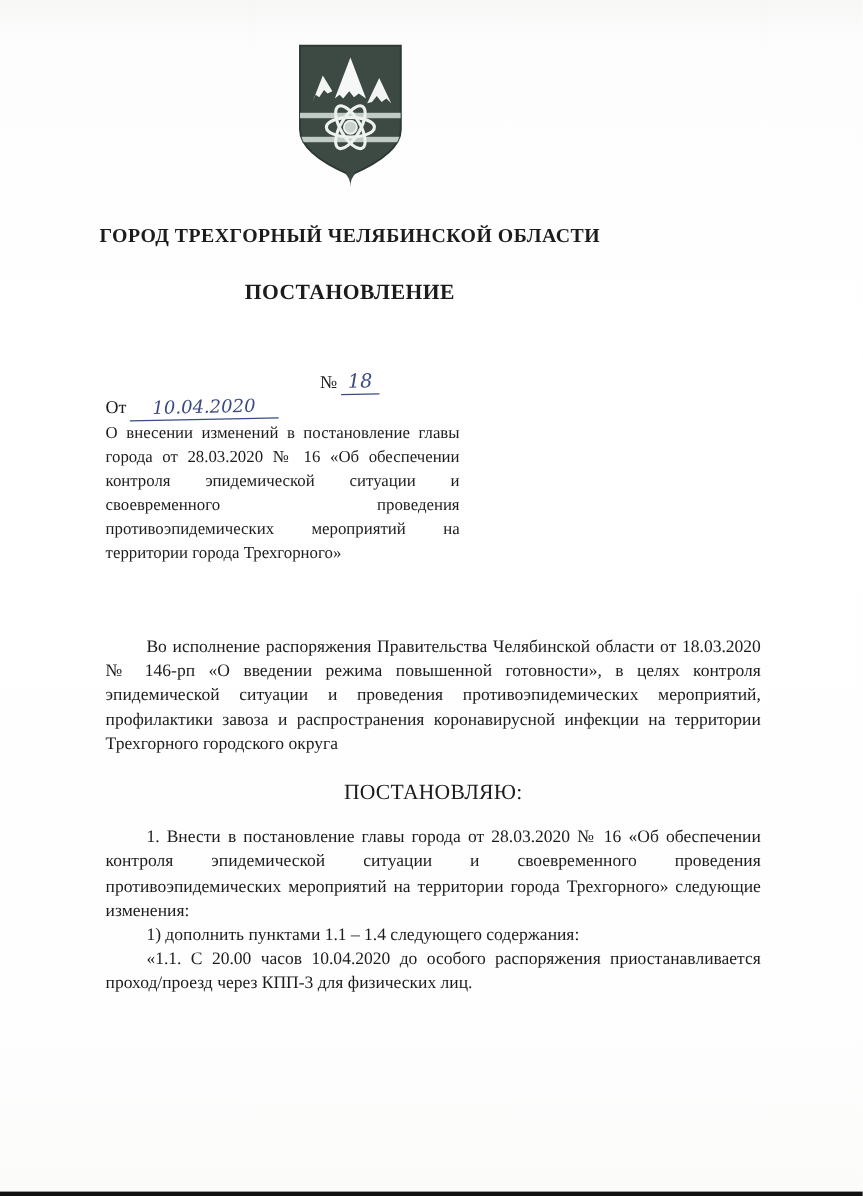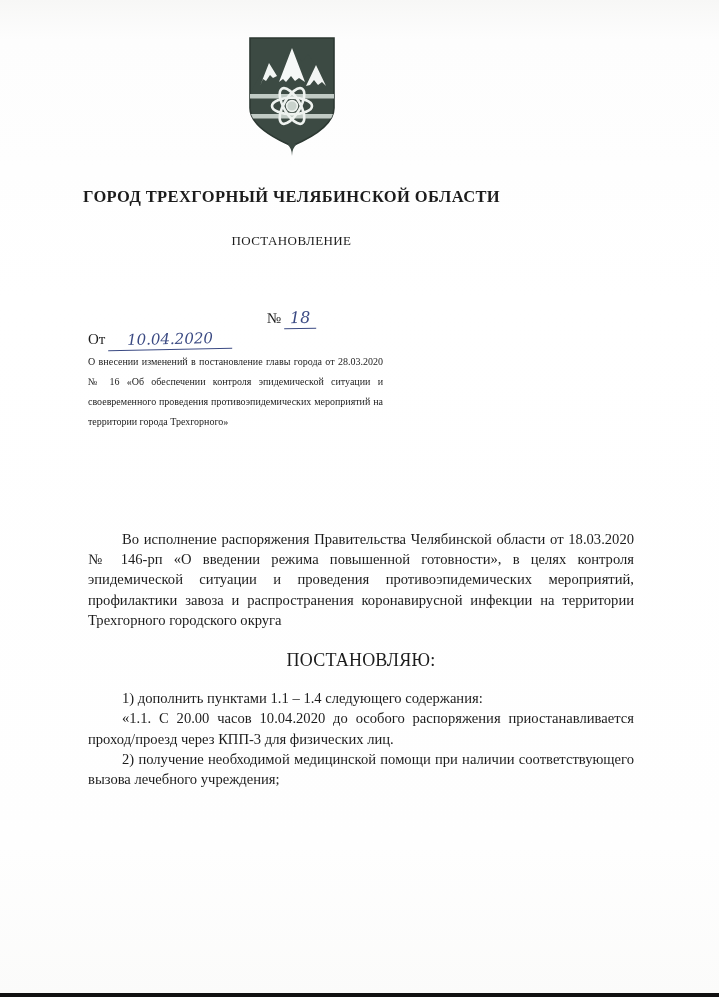--- a/index.html
+++ b/index.html
@@ -71,22 +71,22 @@
     line-height: 1.1;
   }
   .h-sub {
     font-size: 16.5px;
     font-weight: bold;
     letter-spacing: 0.4px;
     margin: 0 0 26px 0;
     line-height: 1.1;
   }
   .h-doc {
-    font-size: 13px;
-    font-weight: normal;
+    font-size: 18px;
+    font-weight: bold;
     letter-spacing: 0.4px;
     margin: 0;
     line-height: 1.1;
   }
 
   
   .num-line {
     position: absolute;
     top: 308px;
     left: 0;
@@ -120,21 +120,21 @@
     min-width: 112px;
     text-align: center;
   }
 
   
   .subject-block {
     position: absolute;
     left: 88px;
     top: 352px;
     width: 295px;
-    font-size: 10px;
+    font-size: 14px;
     line-height: 20px;
     text-align: justify;
     text-align-last: left;
     -moz-text-align-last: left;
     hyphens: none;
   }
   .subject-block p { margin: 0; }
 
   
   .body-block {
@@ -218,20 +218,20 @@
 
   <div class="subject-block">
     <p>О внесении изменений в постановление главы города от 28.03.2020 № 16 «Об обеспечении контроля эпидемической ситуации и своевременного проведения противоэпидемических мероприятий на территории города Трехгорного»</p>
   </div>
 
   <div class="body-block">
     <p class="p-indent">Во исполнение распоряжения Правительства Челябинской области от 18.03.2020 № 146-рп «О введении режима повышенной готовности», в целях контроля эпидемической ситуации и проведения противоэпидемических мероприятий, профилактики завоза и распространения коронавирусной инфекции на территории Трехгорного городского округа</p>
 
     <p class="center-cmd">ПОСТАНОВЛЯЮ:</p>
 
+    <p class="p-indent gap-top">1. Внести в постановление главы города от 28.03.2020 № 16 «Об обеспечении контроля эпидемической ситуации и своевременного проведения противоэпидемических мероприятий на территории города Трехгорного» следующие изменения:</p>
     <p class="p-indent">1) дополнить пунктами 1.1 – 1.4 следующего содержания:</p>
     <p class="p-indent">«1.1. С 20.00 часов 10.04.2020 до особого распоряжения приостанавливается проход/проезд через КПП-3 для физических лиц.</p>
-    <p class="p-indent">2) получение необходимой медицинской помощи при наличии соответствующего вызова лечебного учреждения;</p>
   </div>
 
 </div>
 
 <div class="scan-bottom-band"></div>
 
 </body></html>

